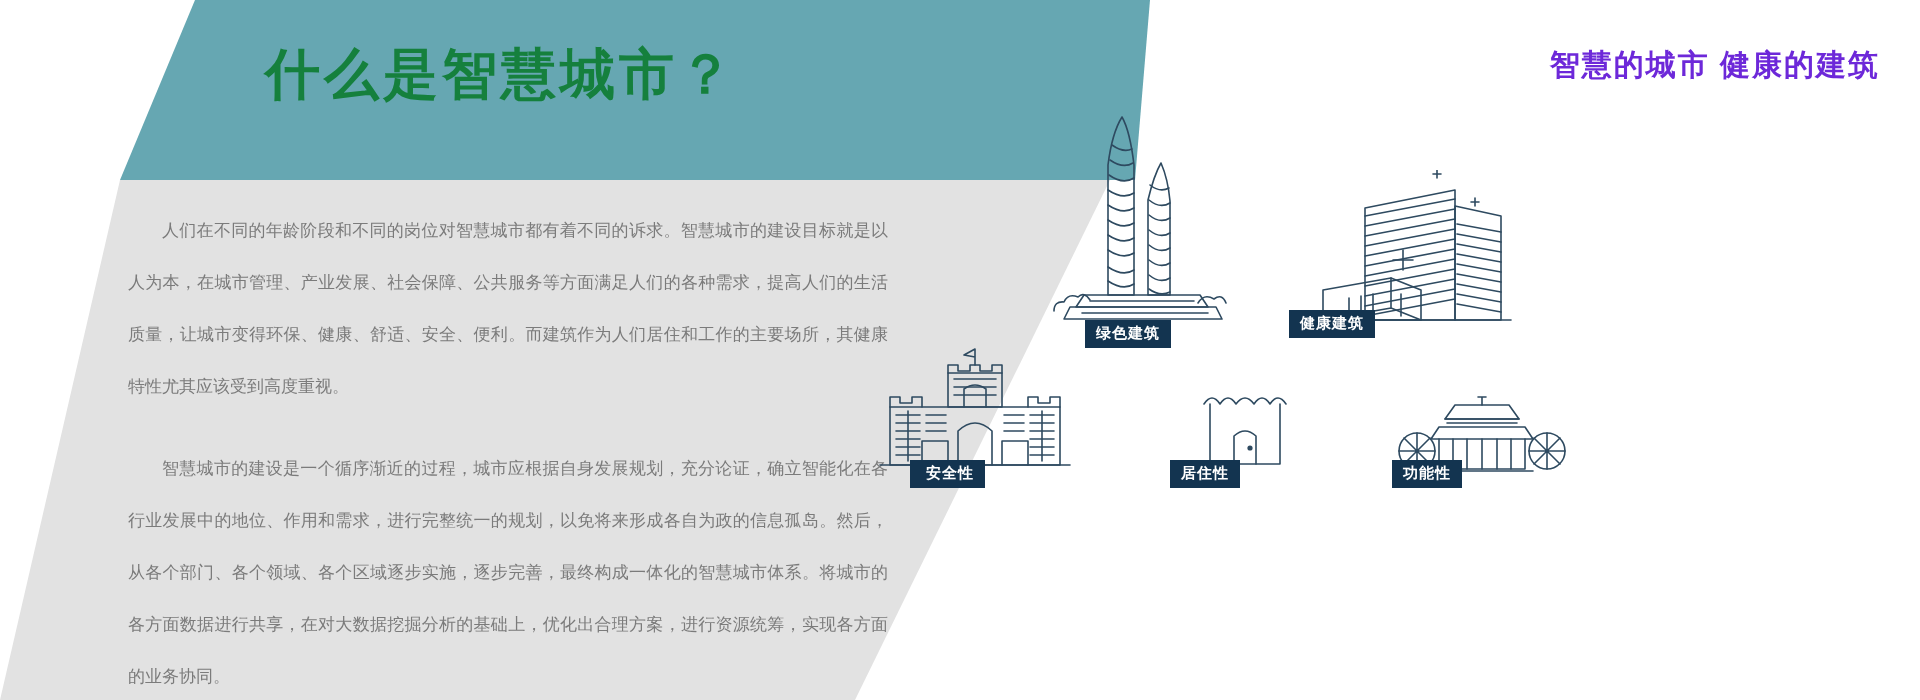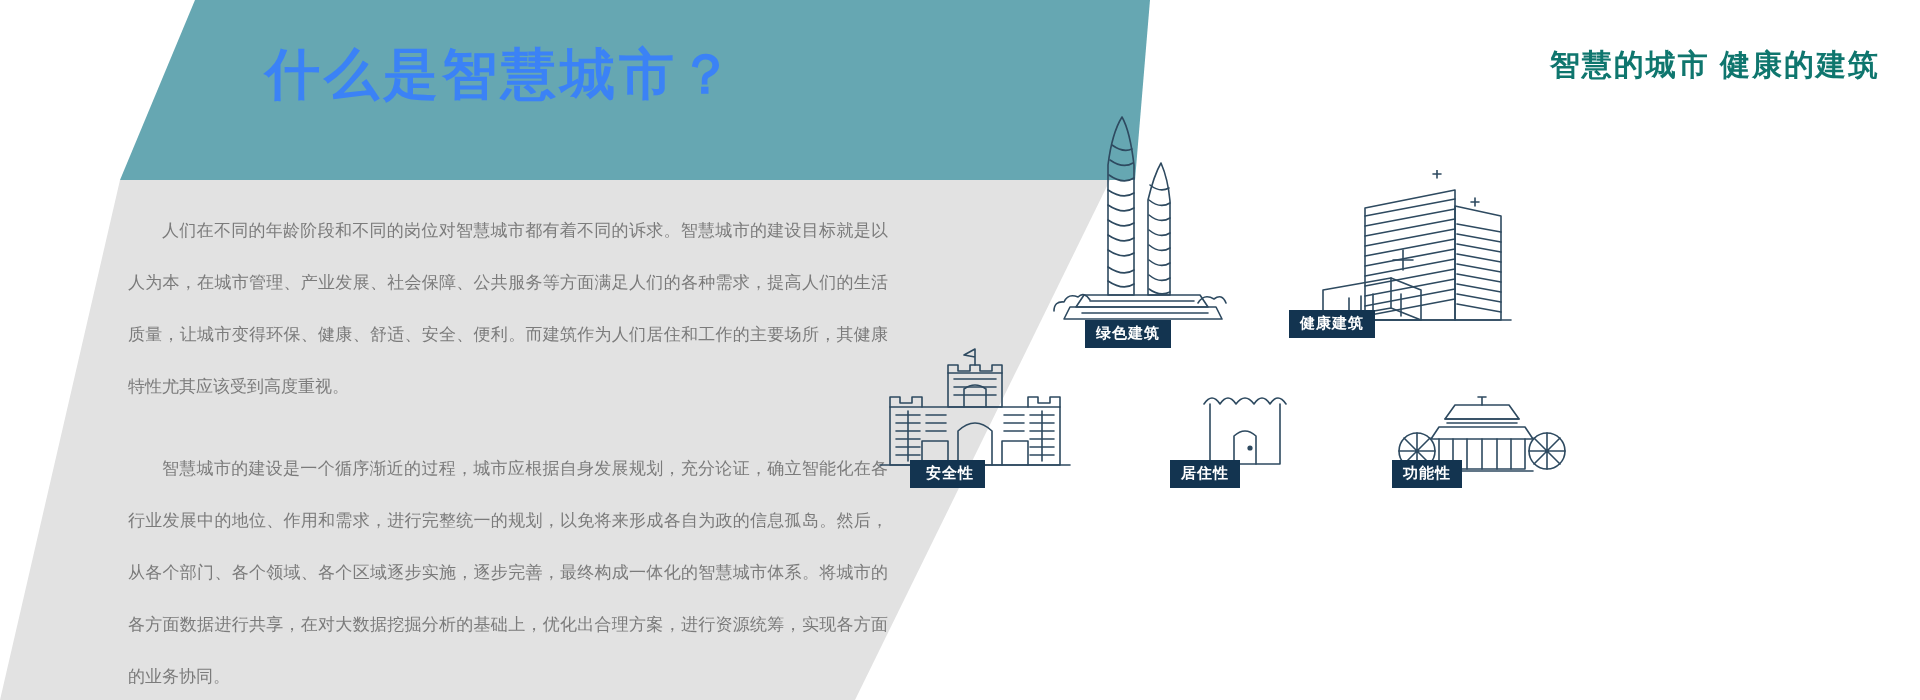--- a/index.html
+++ b/index.html
@@ -18,32 +18,32 @@
     left:0px; top:0px;
     width:1150px; height:180px;
     background:#66a7b2;
     clip-path: polygon(195px 0px, 1150px 0px, 1135px 180px, 120px 180px);
   }
   .title-text{
     position:absolute;
     left:265px; top:38px;
     font-size:55px;
     font-weight:bold;
-    color:#3b82f6;
+    color:#15803d;
     letter-spacing:4px;
     white-space:nowrap;
   }
 
   
   .right-heading{
     position:absolute;
     right:40px; top:45px;
     font-size:30px;
     font-weight:bold;
-    color:#0f766e;
+    color:#6d28d9;
     letter-spacing:2px;
     white-space:nowrap;
   }
 
   
   .body-panel{
     position:absolute;
     left:0px; top:180px;
     width:1110px; height:520px;
     background:#e2e2e2;

